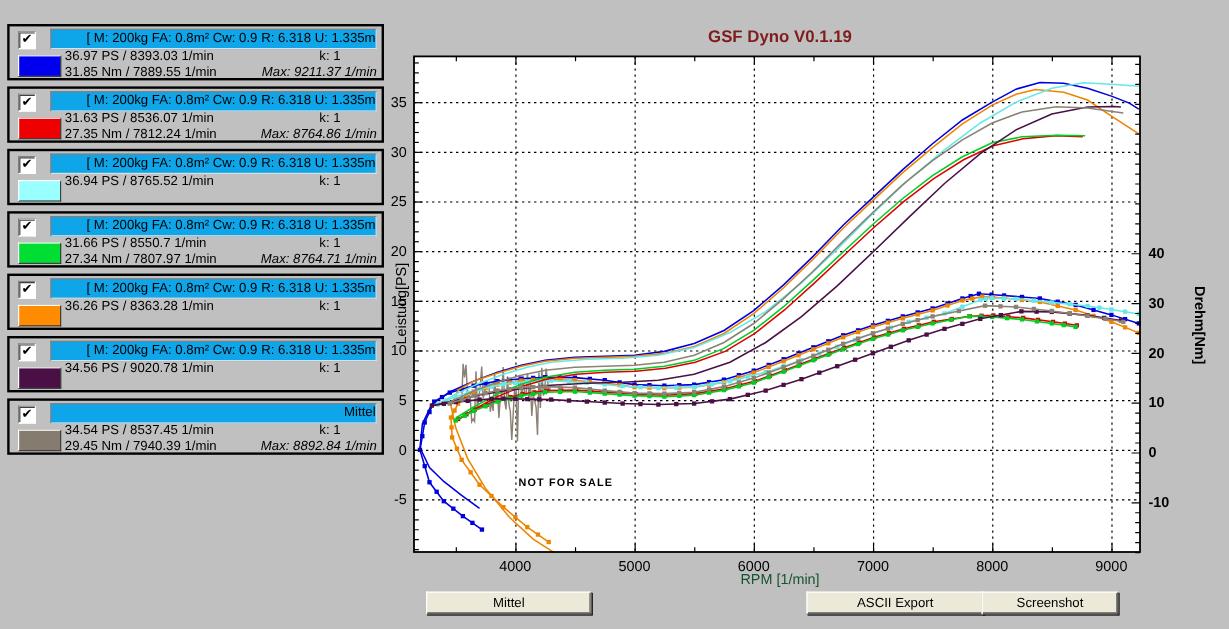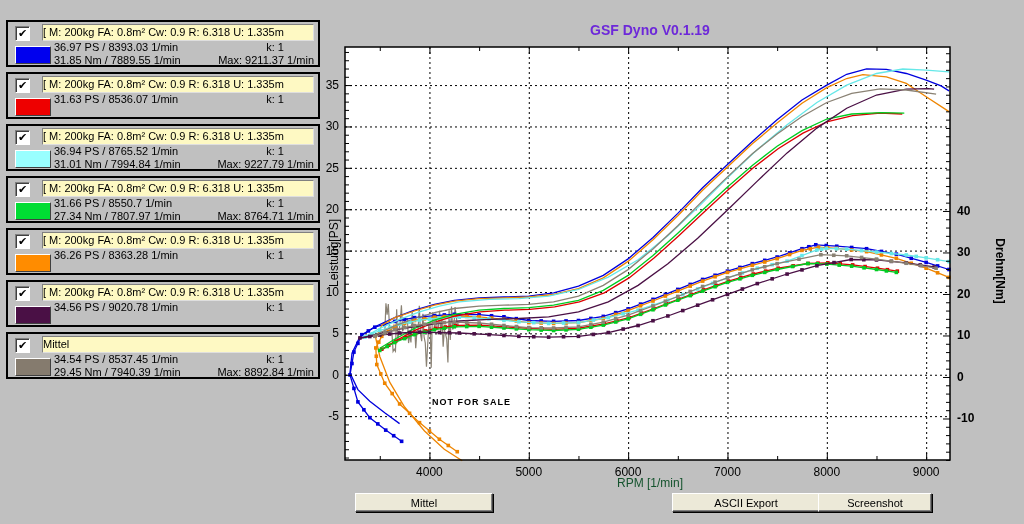--- a/index.html
+++ b/index.html
@@ -1,25 +1,25 @@
 <!DOCTYPE html>
 <html><head>
 <meta charset="utf-8">
 <style>
   html,body{margin:0;padding:0;}
   body{width:1024px;height:524px;background:#c0c0c0;font-family:"Liberation Sans",sans-serif;position:relative;overflow:hidden;}
   .panel{position:absolute;left:6px;width:314px;height:47px;border:2px solid #000;background:#c0c0c0;box-sizing:border-box;}
   .cb{position:absolute;left:7px;top:4px;width:13px;height:13px;background:#fff;border-top:1px solid #808080;border-left:1px solid #808080;border-right:1px solid #fff;border-bottom:1px solid #fff;box-shadow:inset 1px 1px 0 #404040;font-size:11px;line-height:12px;text-align:center;color:#000;}
-  .hdr{position:absolute;left:34px;top:2px;width:270px;height:15px;background:#fef9c3;border-top:1px solid #808080;border-left:1px solid #808080;border-right:1px solid #dfdfdf;border-bottom:1px solid #dfdfdf;font-size:11px;line-height:15px;text-align:left;white-space:nowrap;overflow:hidden;}
+  .hdr{position:absolute;left:34px;top:2px;width:270px;height:15px;background:#0ea5e9;border-top:1px solid #808080;border-left:1px solid #808080;border-right:1px solid #dfdfdf;border-bottom:1px solid #dfdfdf;font-size:11px;line-height:15px;text-align:right;white-space:nowrap;overflow:hidden;}
   .swatch{position:absolute;left:7px;top:24px;width:34px;height:16px;border-top:1px solid #fff;border-left:1px solid #fff;border-right:1px solid #404040;border-bottom:1px solid #404040;}
   .pline{position:absolute;left:46px;width:262px;height:12px;font-size:11px;line-height:12px;white-space:nowrap;}
   .pl1{top:19px;} .pl2{top:32px;}
   .tr1{position:absolute;left:176px;width:90px;text-align:center;}
-  .tr2{position:absolute;right:2px;text-align:right;}
-  .chart-title{position:absolute;left:420px;top:22px;width:460px;text-align:center;font-weight:bold;font-size:14px;color:#6d28d9;}
+  .tr2{position:absolute;right:2px;text-align:right;font-style:italic;}
+  .chart-title{position:absolute;left:420px;top:22px;width:460px;text-align:center;font-weight:bold;font-size:14px;color:#7f1d1d;}
   .axis-label-x{position:absolute;left:420px;top:476px;width:460px;text-align:center;font-size:12px;color:#14532d;}
   .axis-label-left{position:absolute;left:254px;top:246px;width:160px;text-align:center;font-size:12px;transform:rotate(-90deg);transform-origin:center;}
   .axis-label-right{position:absolute;left:920px;top:264px;width:160px;text-align:center;font-size:12px;font-weight:bold;transform:rotate(90deg);transform-origin:center;}
   .watermark{position:absolute;left:432px;top:397px;font-size:9px;font-weight:bold;letter-spacing:1px;color:#000;}
   .btn{position:absolute;top:493px;height:19px;background:#ece9d8;border-top:1px solid #fff;border-left:1px solid #fff;border-right:1px solid #404040;border-bottom:1px solid #404040;box-shadow:1px 1px 0 #000, inset -1px -1px 0 #808080;font-size:11px;text-align:center;line-height:18px;box-sizing:border-box;cursor:default;}
   #btn-mittel{left:355px;width:138px;}
   #btn-ascii{left:672px;width:148px;}
   #btn-screenshot{left:818px;width:114px;}
   svg{position:absolute;left:0;top:0;}
   svg text{font-family:"Liberation Sans",sans-serif;font-size:12px;fill:#000;}
@@ -44,32 +44,32 @@
       </div>
     </div>
       <div class="panel" style="top: 72px;">
       <div class="cb"><span style="visibility: visible;">✔</span></div>
       <div class="hdr"><span>[ M: 200kg  FA: 0.8m²  Cw: 0.9  R: 6.318  U: 1.335m</span></div>
       <div class="swatch" style="background: rgb(238, 0, 0);"></div>
       <div class="pline pl1">
         <span>31.63 PS / 8536.07 1/min</span>
         <span class="tr1">k: 1</span>
       </div>
+      <div class="pline pl2">
+        <span>27.35 Nm / 7812.24 1/min</span>
+        <span class="tr2">Max: 8764.86 1/min</span>
+      </div>
     </div>
       <div class="panel" style="top: 124px;">
       <div class="cb"><span style="visibility: visible;">✔</span></div>
       <div class="hdr"><span>[ M: 200kg  FA: 0.8m²  Cw: 0.9  R: 6.318  U: 1.335m</span></div>
       <div class="swatch" style="background: rgb(153, 255, 255);"></div>
       <div class="pline pl1">
         <span>36.94 PS / 8765.52 1/min</span>
         <span class="tr1">k: 1</span>
-      </div>
-      <div class="pline pl2">
-        <span>31.01 Nm / 7994.84 1/min</span>
-        <span class="tr2">Max: 9227.79 1/min</span>
       </div>
     </div>
       <div class="panel" style="top: 176px;">
       <div class="cb"><span style="visibility: visible;">✔</span></div>
       <div class="hdr"><span>[ M: 200kg  FA: 0.8m²  Cw: 0.9  R: 6.318  U: 1.335m</span></div>
       <div class="swatch" style="background: rgb(0, 221, 51);"></div>
       <div class="pline pl1">
         <span>31.66 PS / 8550.7 1/min</span>
         <span class="tr1">k: 1</span>
       </div>

